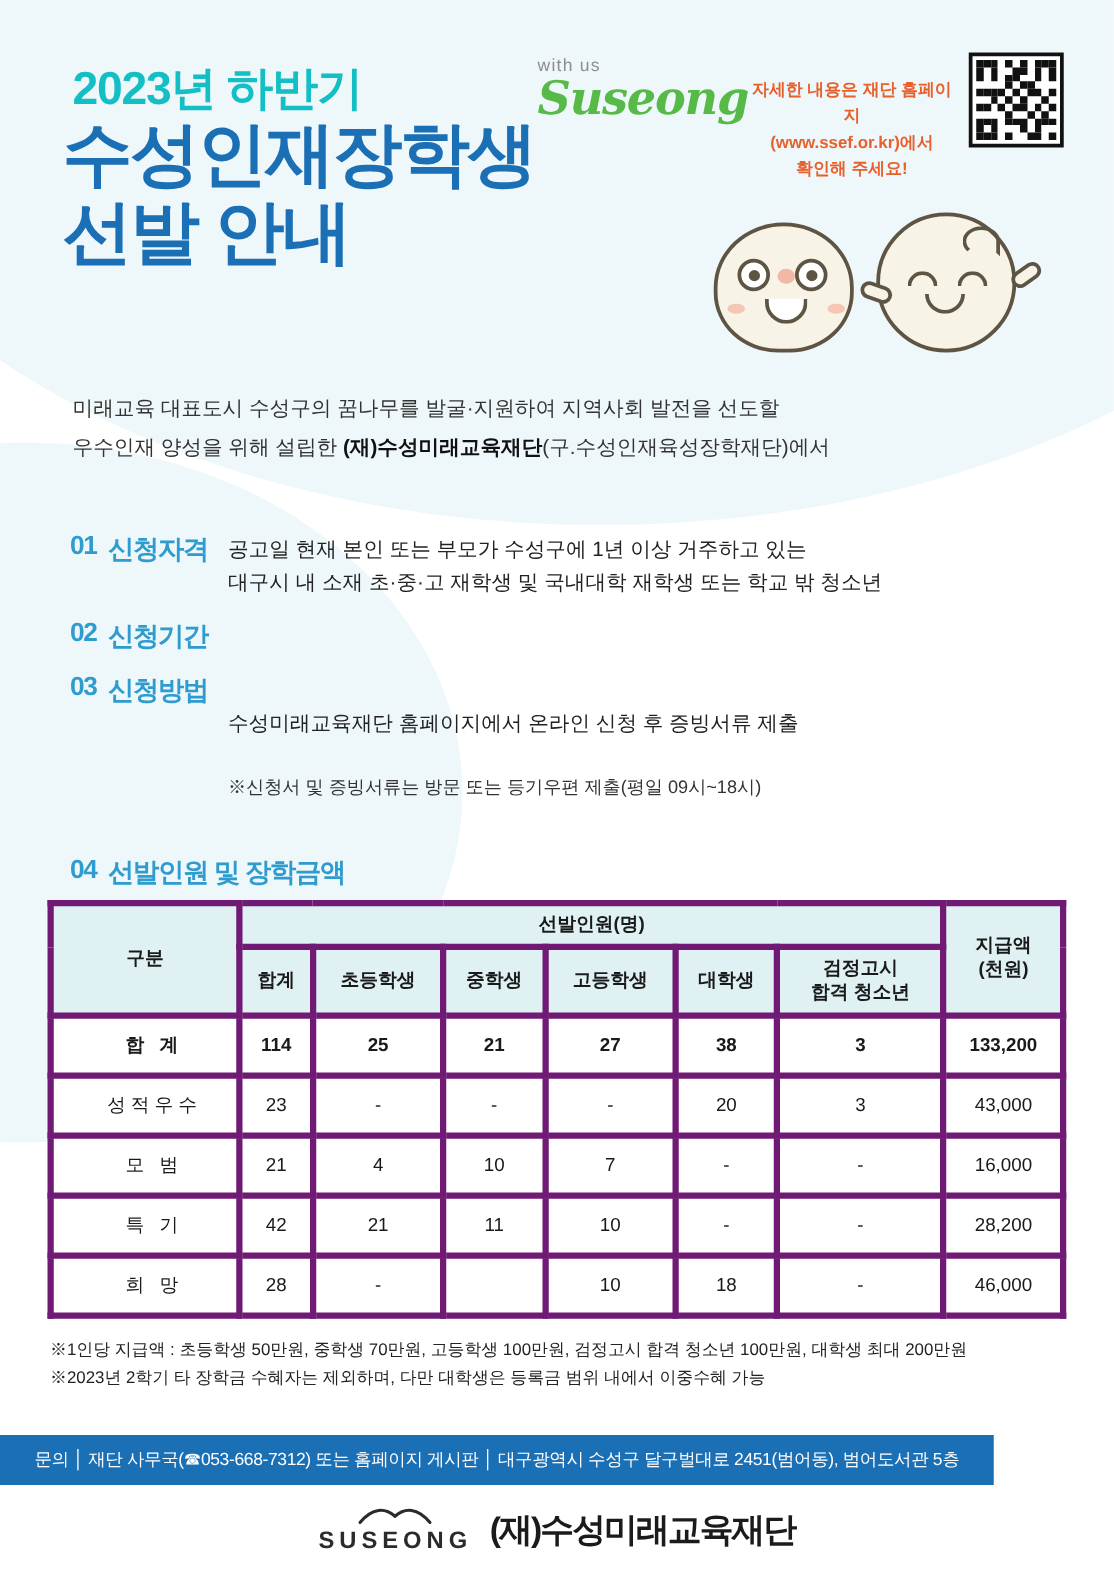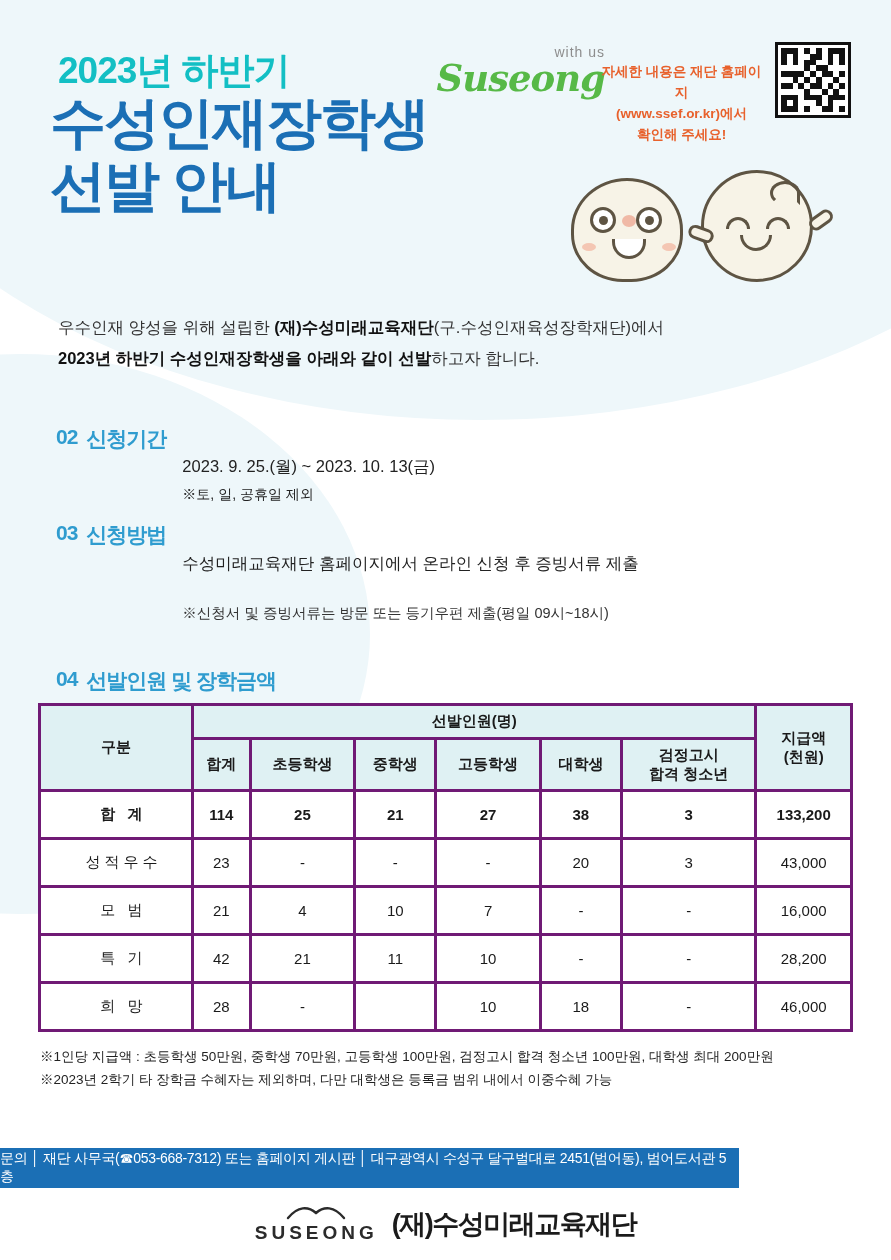--- a/index.html
+++ b/index.html
@@ -47,21 +47,21 @@
     line-height: 1.12;
     letter-spacing: -2px;
     white-space: pre-line;
   }
 
   
   .brand {
     position: absolute;
     left: 430px; top: 44px;
     width: 175px;
-    text-align: right;
+    text-align: left;
   }
   .brand-with {
     font-size: 14px;
     color: #8d8d8d;
     letter-spacing: 1px;
   }
   .brand-name {
     font-size: 37px;
     color: #57b947;
     font-family: "DejaVu Serif", serif;
@@ -256,21 +256,21 @@
   
   .tablewrap { padding: 0 38px; }
   table {
     width: 100%;
     border-collapse: collapse;
     font-size: 15px;
     color: #1a1a1a;
     background: #fff;
   }
   table th, table td {
-    border: 3px solid #701a75;
+    border: 5px solid #701a75;
     text-align: center;
     padding: 6px 2px;
   }
   thead th {
     background: #dff1f3;
     font-weight: bold;
     line-height: 1.25;
     height: 34px;
   }
   thead th.tall { height: 46px; }
@@ -288,21 +288,21 @@
     font-size: 13.5px;
     line-height: 1.65;
     color: #222;
     white-space: pre-line;
   }
 
   
   .footer-bar {
     position: absolute;
     left: 0; bottom: 72px;
-    width: 739px;
+    width: 795px;
     height: 40px;
     background: #1b6fb5;
     color: #ffffff;
     display: flex;
     align-items: center;
     justify-content: center;
     font-size: 14px;
     letter-spacing: -0.3px;
   }
   .footer-logo {
@@ -492,43 +492,43 @@
         <span class="swirl"></span>
         <span class="closed-eye ce1"></span>
         <span class="closed-eye ce2"></span>
         <span class="m-smile"></span>
         <span class="m-arm a1"></span>
         <span class="m-arm a2"></span>
       </div>
     </div>
 
     <div class="intro">
+      <div>미래교육 대표도시 수성구의 꿈나무를 발굴·지원하여 지역사회 발전을 선도할</div>
       <div>
         <span>우수인재 양성을 위해 설립한 </span><span class="b">(재)수성미래교육재단</span><span>(구.수성인재육성장학재단)에서</span>
       </div>
-      <div>
-        <span class="b">2023년 하반기 수성인재장학생을 아래와 같이 선발</span><span>하고자 합니다.</span>
-      </div>
     </div>
   </div>
 </div>
 
 <div class="sheet">
   <div class="tint-left"></div>
 
   <div class="sheet-inner">
 
+    <div class="item">
+      <span class="item-no">01</span>
+      <span class="item-label">신청자격</span>
+      <span class="item-body">공고일 현재 본인 또는 부모가 수성구에 1년 이상 거주하고 있는
+대구시 내 소재 초·중·고 재학생 및 국내대학 재학생 또는 학교 밖 청소년</span>
+    </div>
 
     <div class="item">
       <span class="item-no">02</span>
       <span class="item-label">신청기간</span>
-      <span class="item-body">
-        <span>2023. 9. 25.(월) ~ 2023. 10. 13(금)</span>
-        <span class="small">※토, 일, 공휴일 제외</span>
-      </span>
     </div>
 
     <div class="item">
       <span class="item-no">03</span>
       <span class="item-label">신청방법</span>
       <span class="item-body">
         <div>수성미래교육재단 홈페이지에서 온라인 신청 후 증빙서류 제출</div>
         <div class="note">※신청서 및 증빙서류는 방문 또는 등기우편 제출(평일 09시~18시)</div>
       </span>
     </div>

